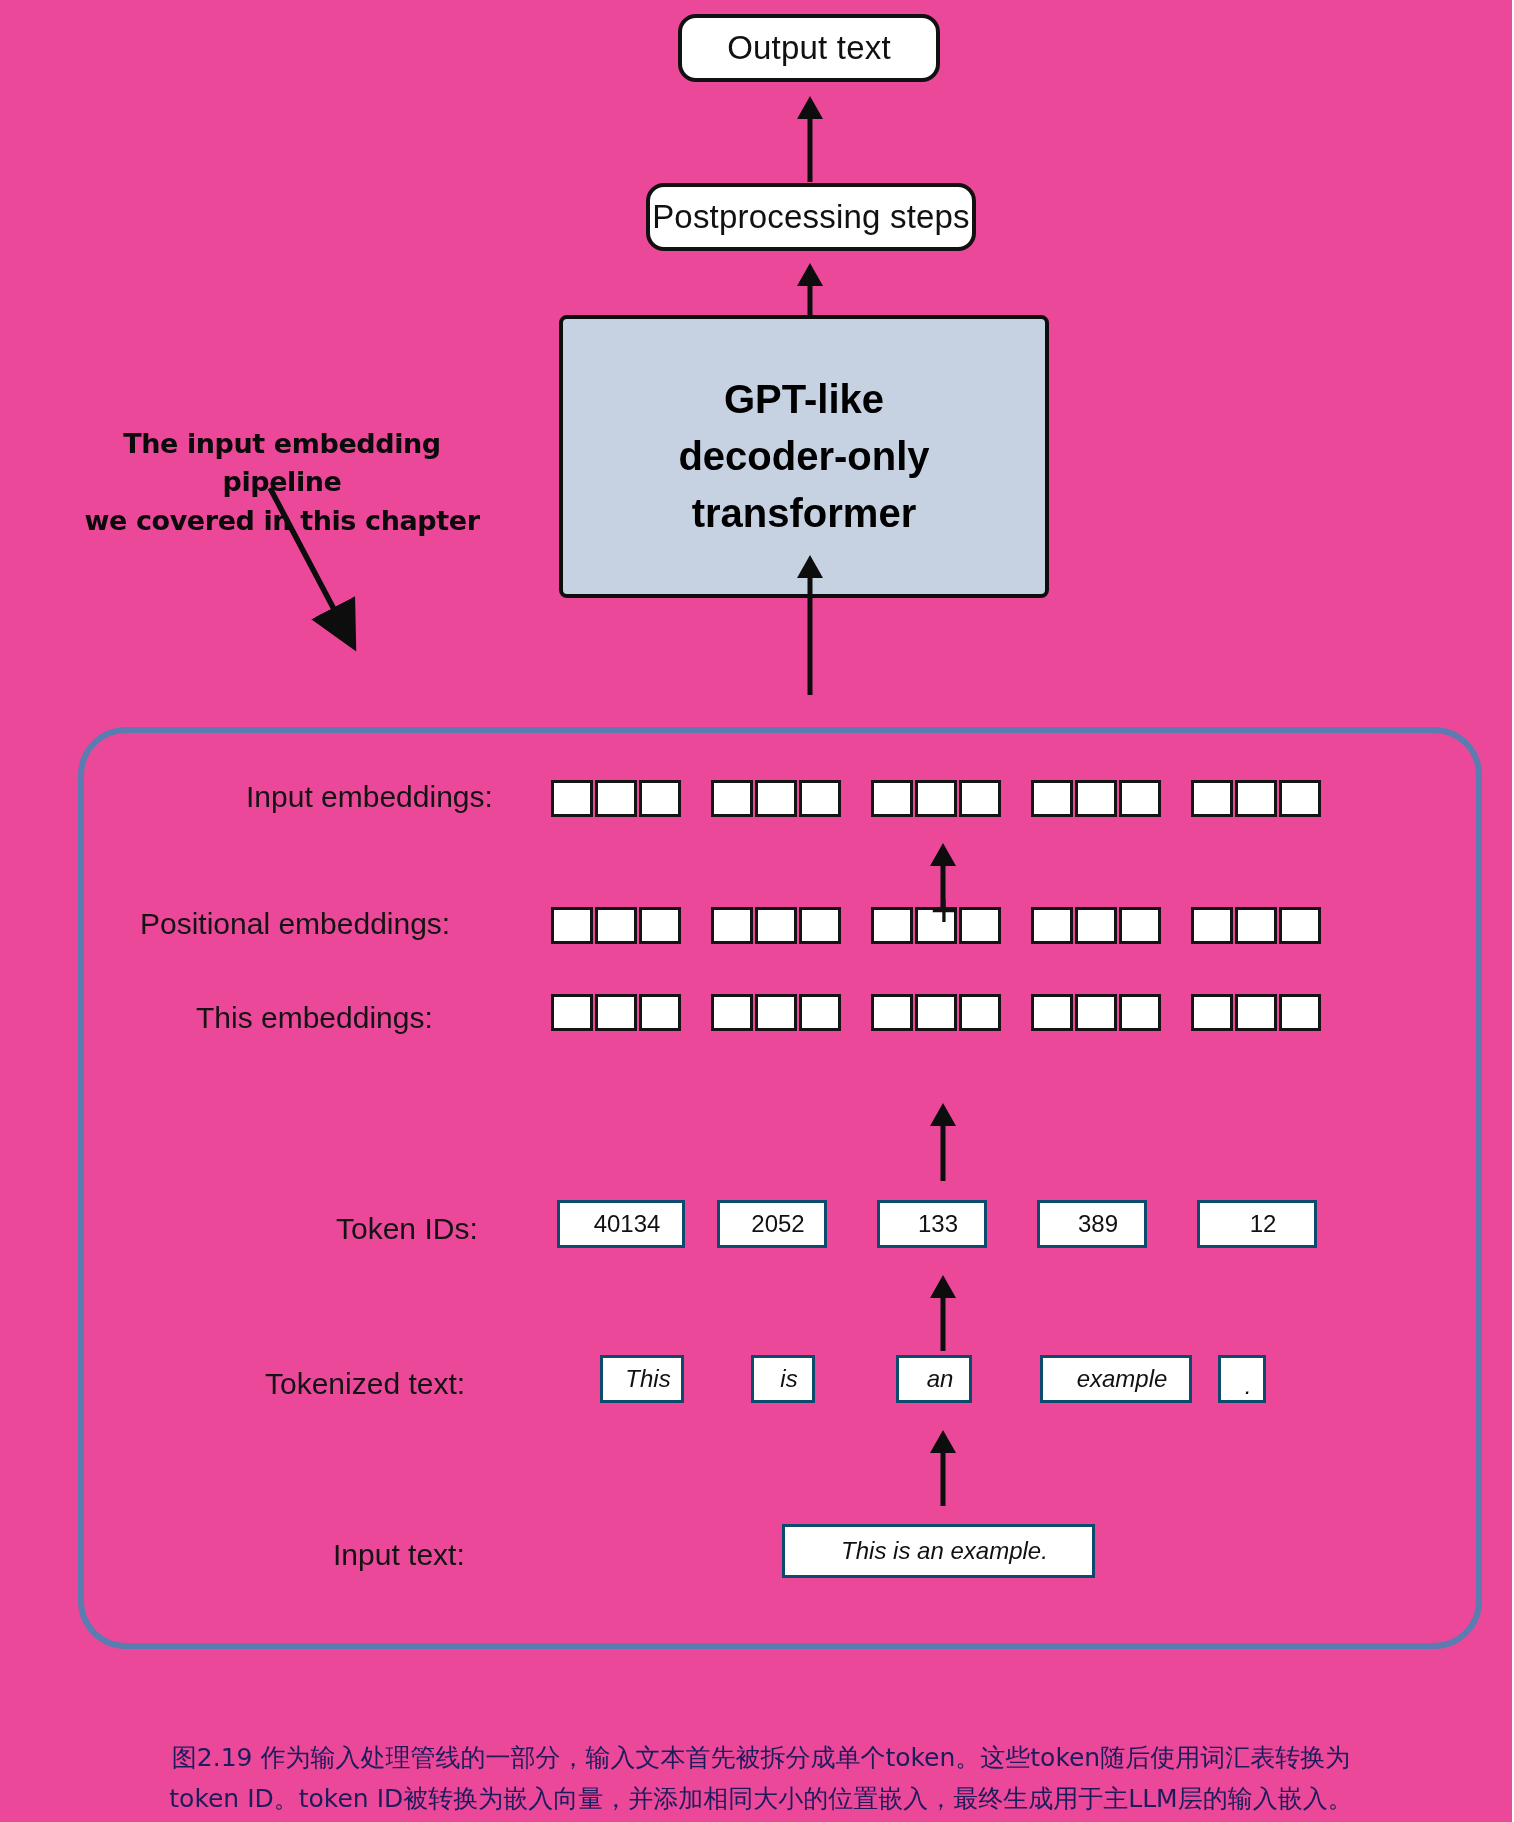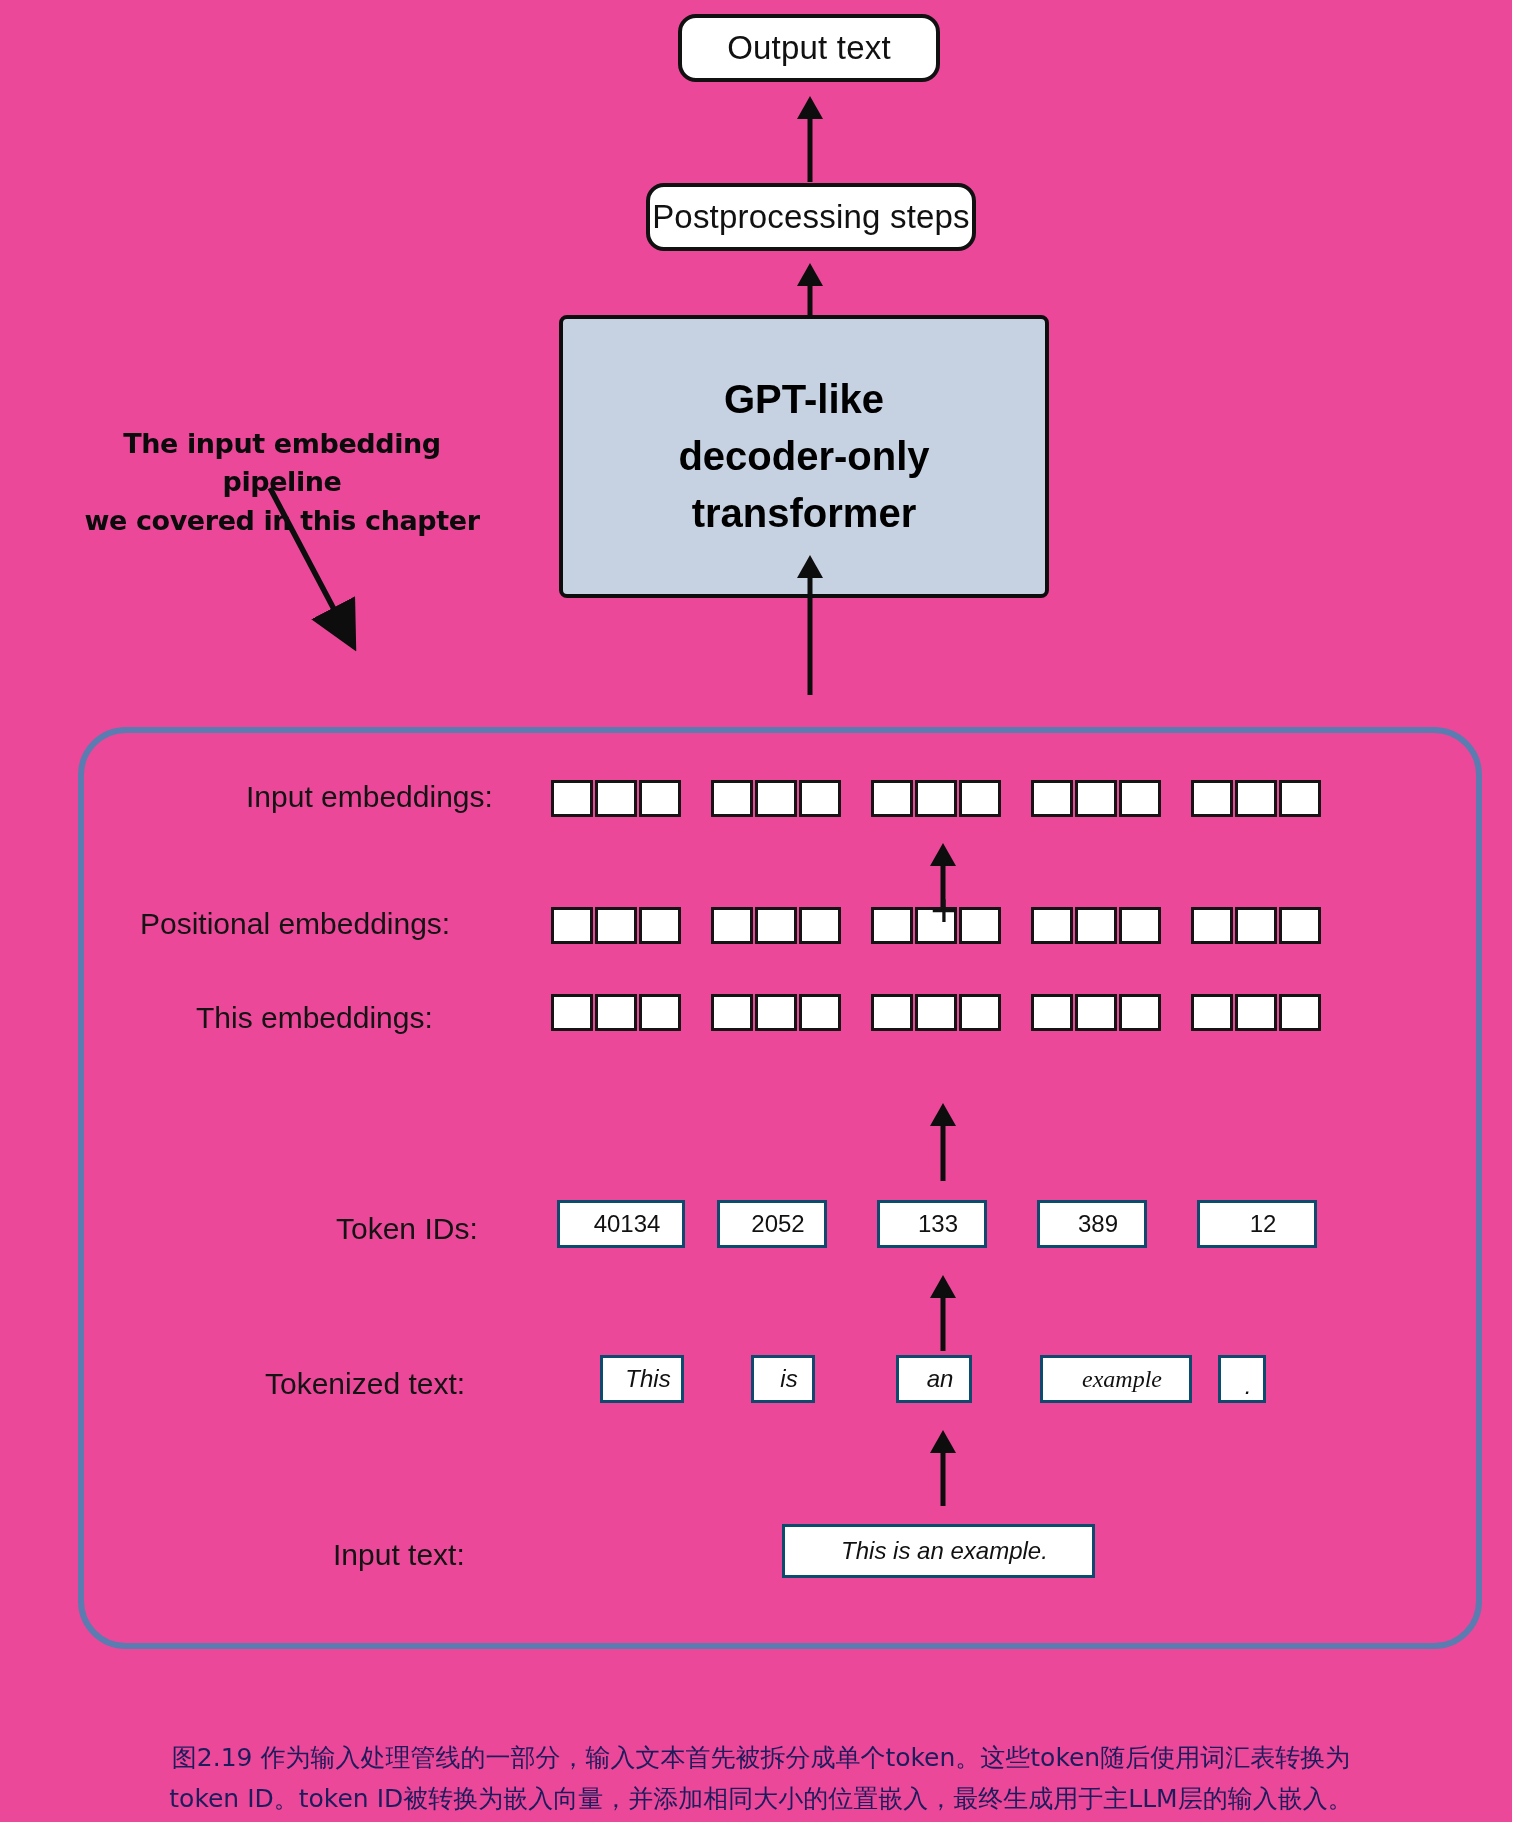--- a/index.html
+++ b/index.html
@@ -345,21 +345,21 @@
 
   <div class="vbox italic" style="left:600px; top:1355px; width:84px; height:48px;">
     <span>This</span>
   </div>
   <div class="vbox italic" style="left:751px; top:1355px; width:64px; height:48px;">
     <span>is</span>
   </div>
   <div class="vbox italic" style="left:896px; top:1355px; width:76px; height:48px;">
     <span>an</span>
   </div>
-  <div class="vbox italic" style="left:1040px; top:1355px; width:152px; height:48px;font-family:Liberation Serif, serif;">
+  <div class="vbox italic" style="left:1040px; top:1355px; width:152px; height:48px;">
     <span>example</span>
   </div>
   <div class="vbox italic" style="left:1218px; top:1355px; width:48px; height:48px; align-items:flex-end; justify-content:center;">
     <span>.</span>
   </div>
 
   <div class="arrow-v" style="left:943px; top:1430px;">
     <div class="head"></div>
     <div class="shaft" style="top:20px; height:56px;"></div>
   </div>

